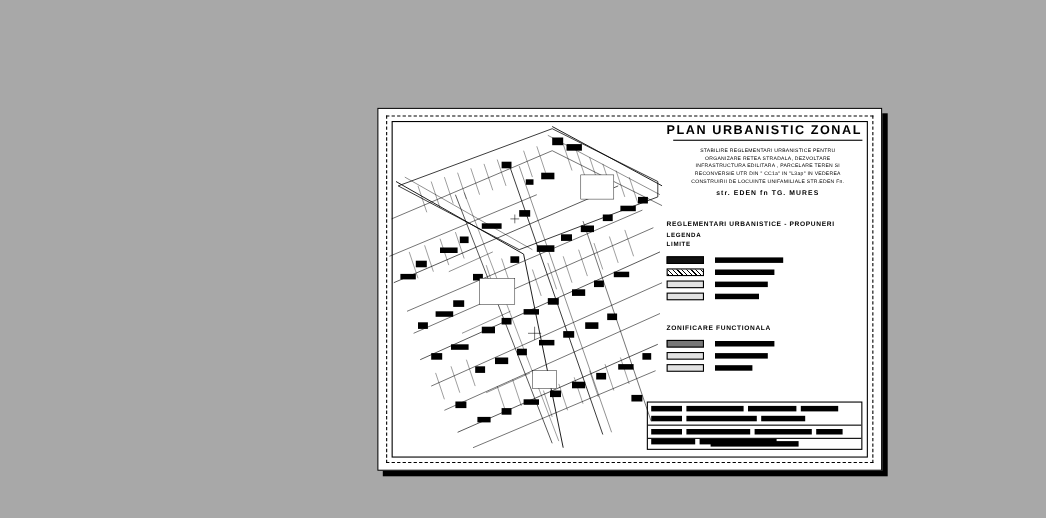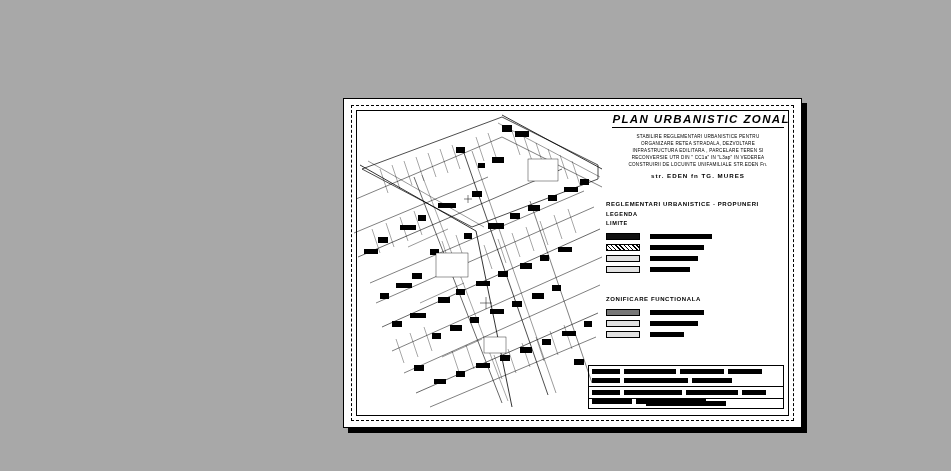--- a/index.html
+++ b/index.html
@@ -62,23 +62,22 @@
     position: absolute;
     left: 262px;
     top: 14px;
     width: 184px;
     color: #000;
   }
   .title-main {
     font-size: 11.5px;
     letter-spacing: 1.4px;
     font-weight: bold;
-    text-align: right;
+    text-align: left;
     white-space: nowrap;
-    font-style: italic;
   }
   .title-rule {
     height: 1px;
     background: #000;
     margin: 2px 6px 5px 6px;
   }
   .subtitle {
     font-size: 4.6px;
     line-height: 7px;
     text-align: center;

